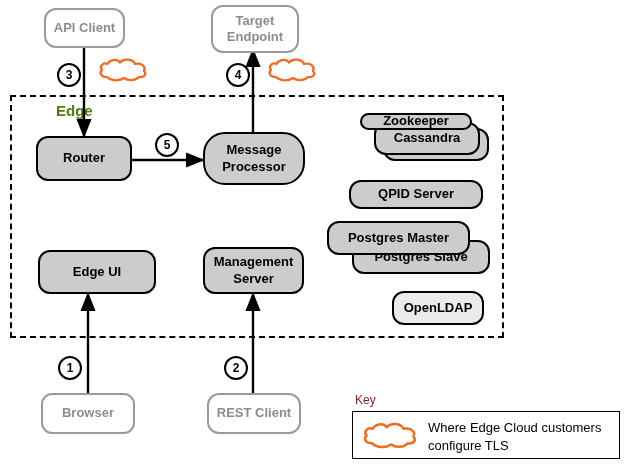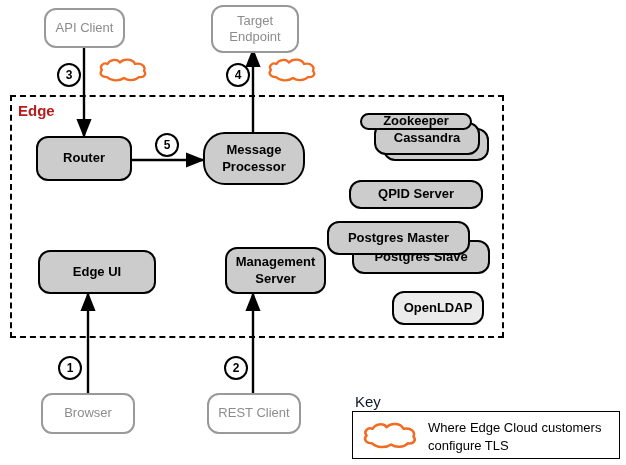--- a/index.html
+++ b/index.html
@@ -25,36 +25,37 @@
     border:2px solid #000;
   }
   .node.light{
     background:#ebebeb;
     border:2px solid #000;
   }
   .node.ghost{
     background:#ffffff;
     border:2px solid #999999;
     color:#8c8c8c;
-    font-weight:normal;
+    font-weight:bold;
     font-size:13px;
   }
 
   
   #edge-boundary{
     position:absolute;
     box-sizing:border-box;
     border:2px dashed #000;
     background:transparent;
   }
   #edge-label{
     position:absolute;
     font-size:15px;
     font-weight:bold;
-    color:#b91c1c;
+    color:#4d7c0f;
+    margin-left:38px;
   }
 
   
   #wires{position:absolute;left:0;top:0;width:626px;height:465px;}
 
   
   .badge{
     position:absolute;
     width:24px;height:24px;
     box-sizing:border-box;
@@ -64,22 +65,22 @@
     display:flex;align-items:center;justify-content:center;
     font-size:12px;font-weight:bold;color:#000;
   }
 
   
   .cloud{position:absolute;}
 
   
   #key-title{
     position:absolute;
-    font-size:15px;
-    color:#0f172a;
+    font-size:12px;
+    color:#7f1d1d;
   }
   #key-box{
     position:absolute;
     box-sizing:border-box;
     border:1px solid #000;
     background:#fff;
   }
   #key-text{
     position:absolute;
     font-size:13px;
@@ -137,21 +138,21 @@
 
   <div class="node solid" style="left:203px;top:132px;width:102px;height:53px;white-space:pre-line;border-radius:22px;">
     <span>Message
 Processor</span>
   </div>
 
   <div class="node solid" style="left:38px;top:250px;width:118px;height:44px;">
     <span>Edge UI</span>
   </div>
 
-  <div class="node solid" style="left:203px;top:247px;width:101px;height:47px;white-space:pre-line;margin-left:22px;">
+  <div class="node solid" style="left:203px;top:247px;width:101px;height:47px;white-space:pre-line;">
     <span>Management
 Server</span>
   </div>
 
   <div class="node solid" style="left:383px;top:128px;width:106px;height:33px;z-index:1;"></div>
   <div class="node solid" style="left:374px;top:122px;width:106px;height:33px;z-index:2;">
     <span>Cassandra</span>
   </div>
   <div class="node solid" style="left:360px;top:113px;width:112px;height:17px;z-index:3;">
     <span>Zookeeper</span>

